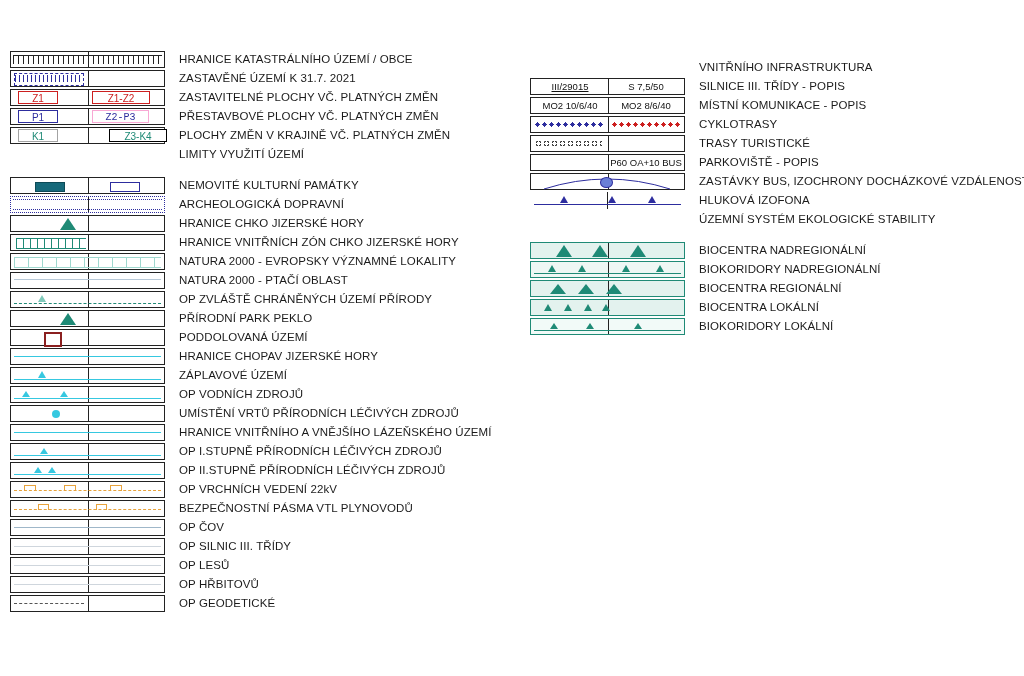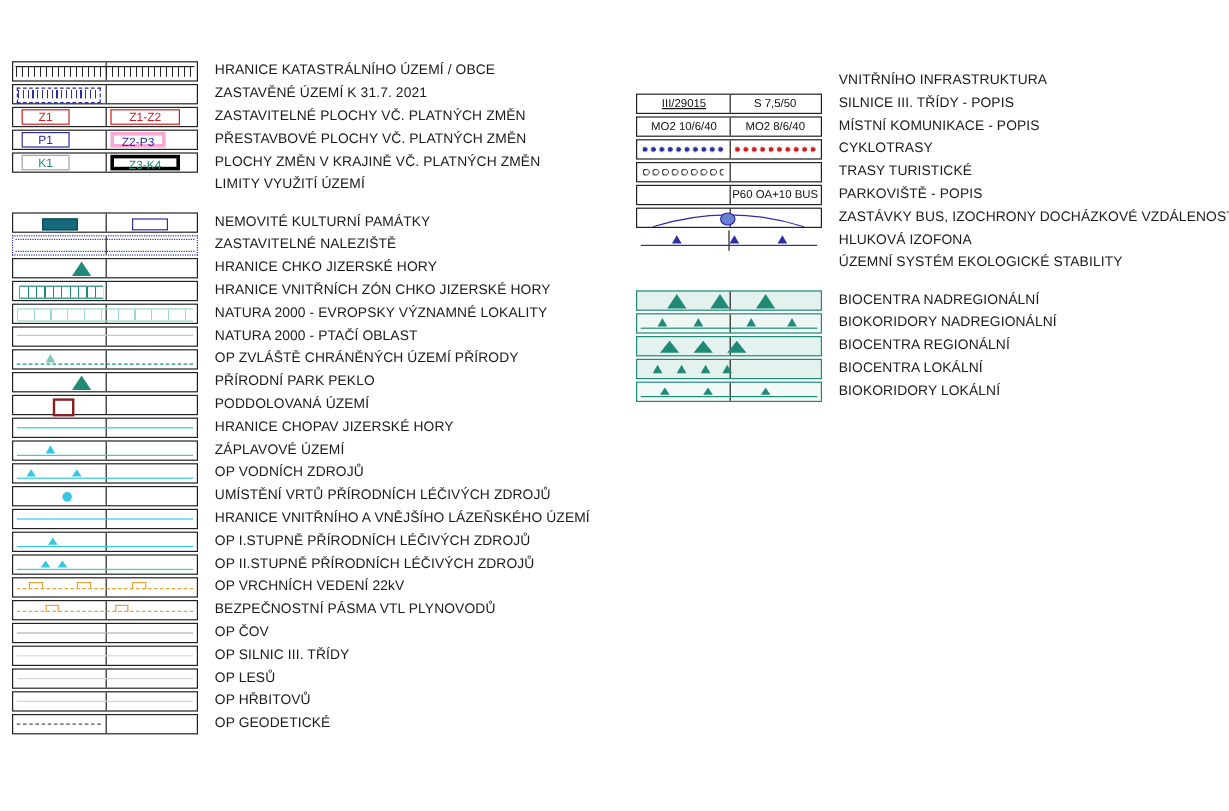--- a/index.html
+++ b/index.html
@@ -128,30 +128,30 @@
       <div class="code-chip" style="left:8px;width:40px;border:1px solid #cc1f1f;color:#cc1f1f;">Z1</div>
       <div class="code-chip" style="left:82px;width:58px;border:1px solid #cc1f1f;color:#cc1f1f;">Z1-Z2</div>
     </div>
     <div class="label">ZASTAVITELNÉ PLOCHY VČ. PLATNÝCH ZMĚN</div>
   </div>
 
   <div class="legend-row">
     <div class="swatch">
       <div class="box half-split"></div>
       <div class="code-chip" style="left:8px;width:40px;border:1px solid #2d2d9e;color:#2d2d9e;">P1</div>
-      <div class="code-chip" style="left:82px;width:46px;border:3px solid #f9a8d4;color:#2d2d9e;">Z2-P3</div>
+      <div class="code-chip" style="left:82px;width:57px;border:1px solid #f9a8d4;color:#2d2d9e;font-family:Liberation Mono, monospace;">Z2-P3</div>
     </div>
     <div class="label">PŘESTAVBOVÉ PLOCHY VČ. PLATNÝCH ZMĚN</div>
   </div>
 
   <div class="legend-row">
     <div class="swatch">
       <div class="box half-split"></div>
       <div class="code-chip" style="left:8px;width:40px;border:1px solid #a3a3a3;color:#1f8a76;">K1</div>
-      <div class="code-chip" style="left:82px;width:58px;border:3px solid #000000;color:#1f8a76;">Z3-K4</div>
+      <div class="code-chip" style="left:99px;width:58px;border:1px solid #000000;color:#1f8a76;">Z3-K4</div>
     </div>
     <div class="label">PLOCHY ZMĚN V KRAJINĚ VČ. PLATNÝCH ZMĚN</div>
   </div>
 
   <div class="legend-row">
     <div class="swatch"></div>
     <div class="label">LIMITY VYUŽITÍ ÚZEMÍ</div>
   </div>
 
   <div class="section-gap"></div>
@@ -164,21 +164,21 @@
     </div>
     <div class="label">NEMOVITÉ KULTURNÍ PAMÁTKY</div>
   </div>
 
   <div class="legend-row">
     <div class="swatch">
       <div class="box half-split" style="border-style:dotted;border-color:#2d2d9e;"></div>
       <div style="position:absolute;left:3px;right:3px;top:3px;border-top:1px dotted #2d2d9e;"></div>
       <div style="position:absolute;left:3px;right:3px;bottom:3px;border-bottom:1px dotted #2d2d9e;"></div>
     </div>
-    <div class="label">ZASTAVITELNÉ NALEZIŠTĚ</div>
+    <div class="label">ARCHEOLOGICKÁ DOPRAVNÍ</div>
   </div>
 
   <div class="legend-row">
     <div class="swatch">
       <div class="box half-split"></div>
       <div class="tri" style="left:50px;top:3px;"></div>
     </div>
     <div class="label">HRANICE CHKO JIZERSKÉ HORY</div>
   </div>
 

